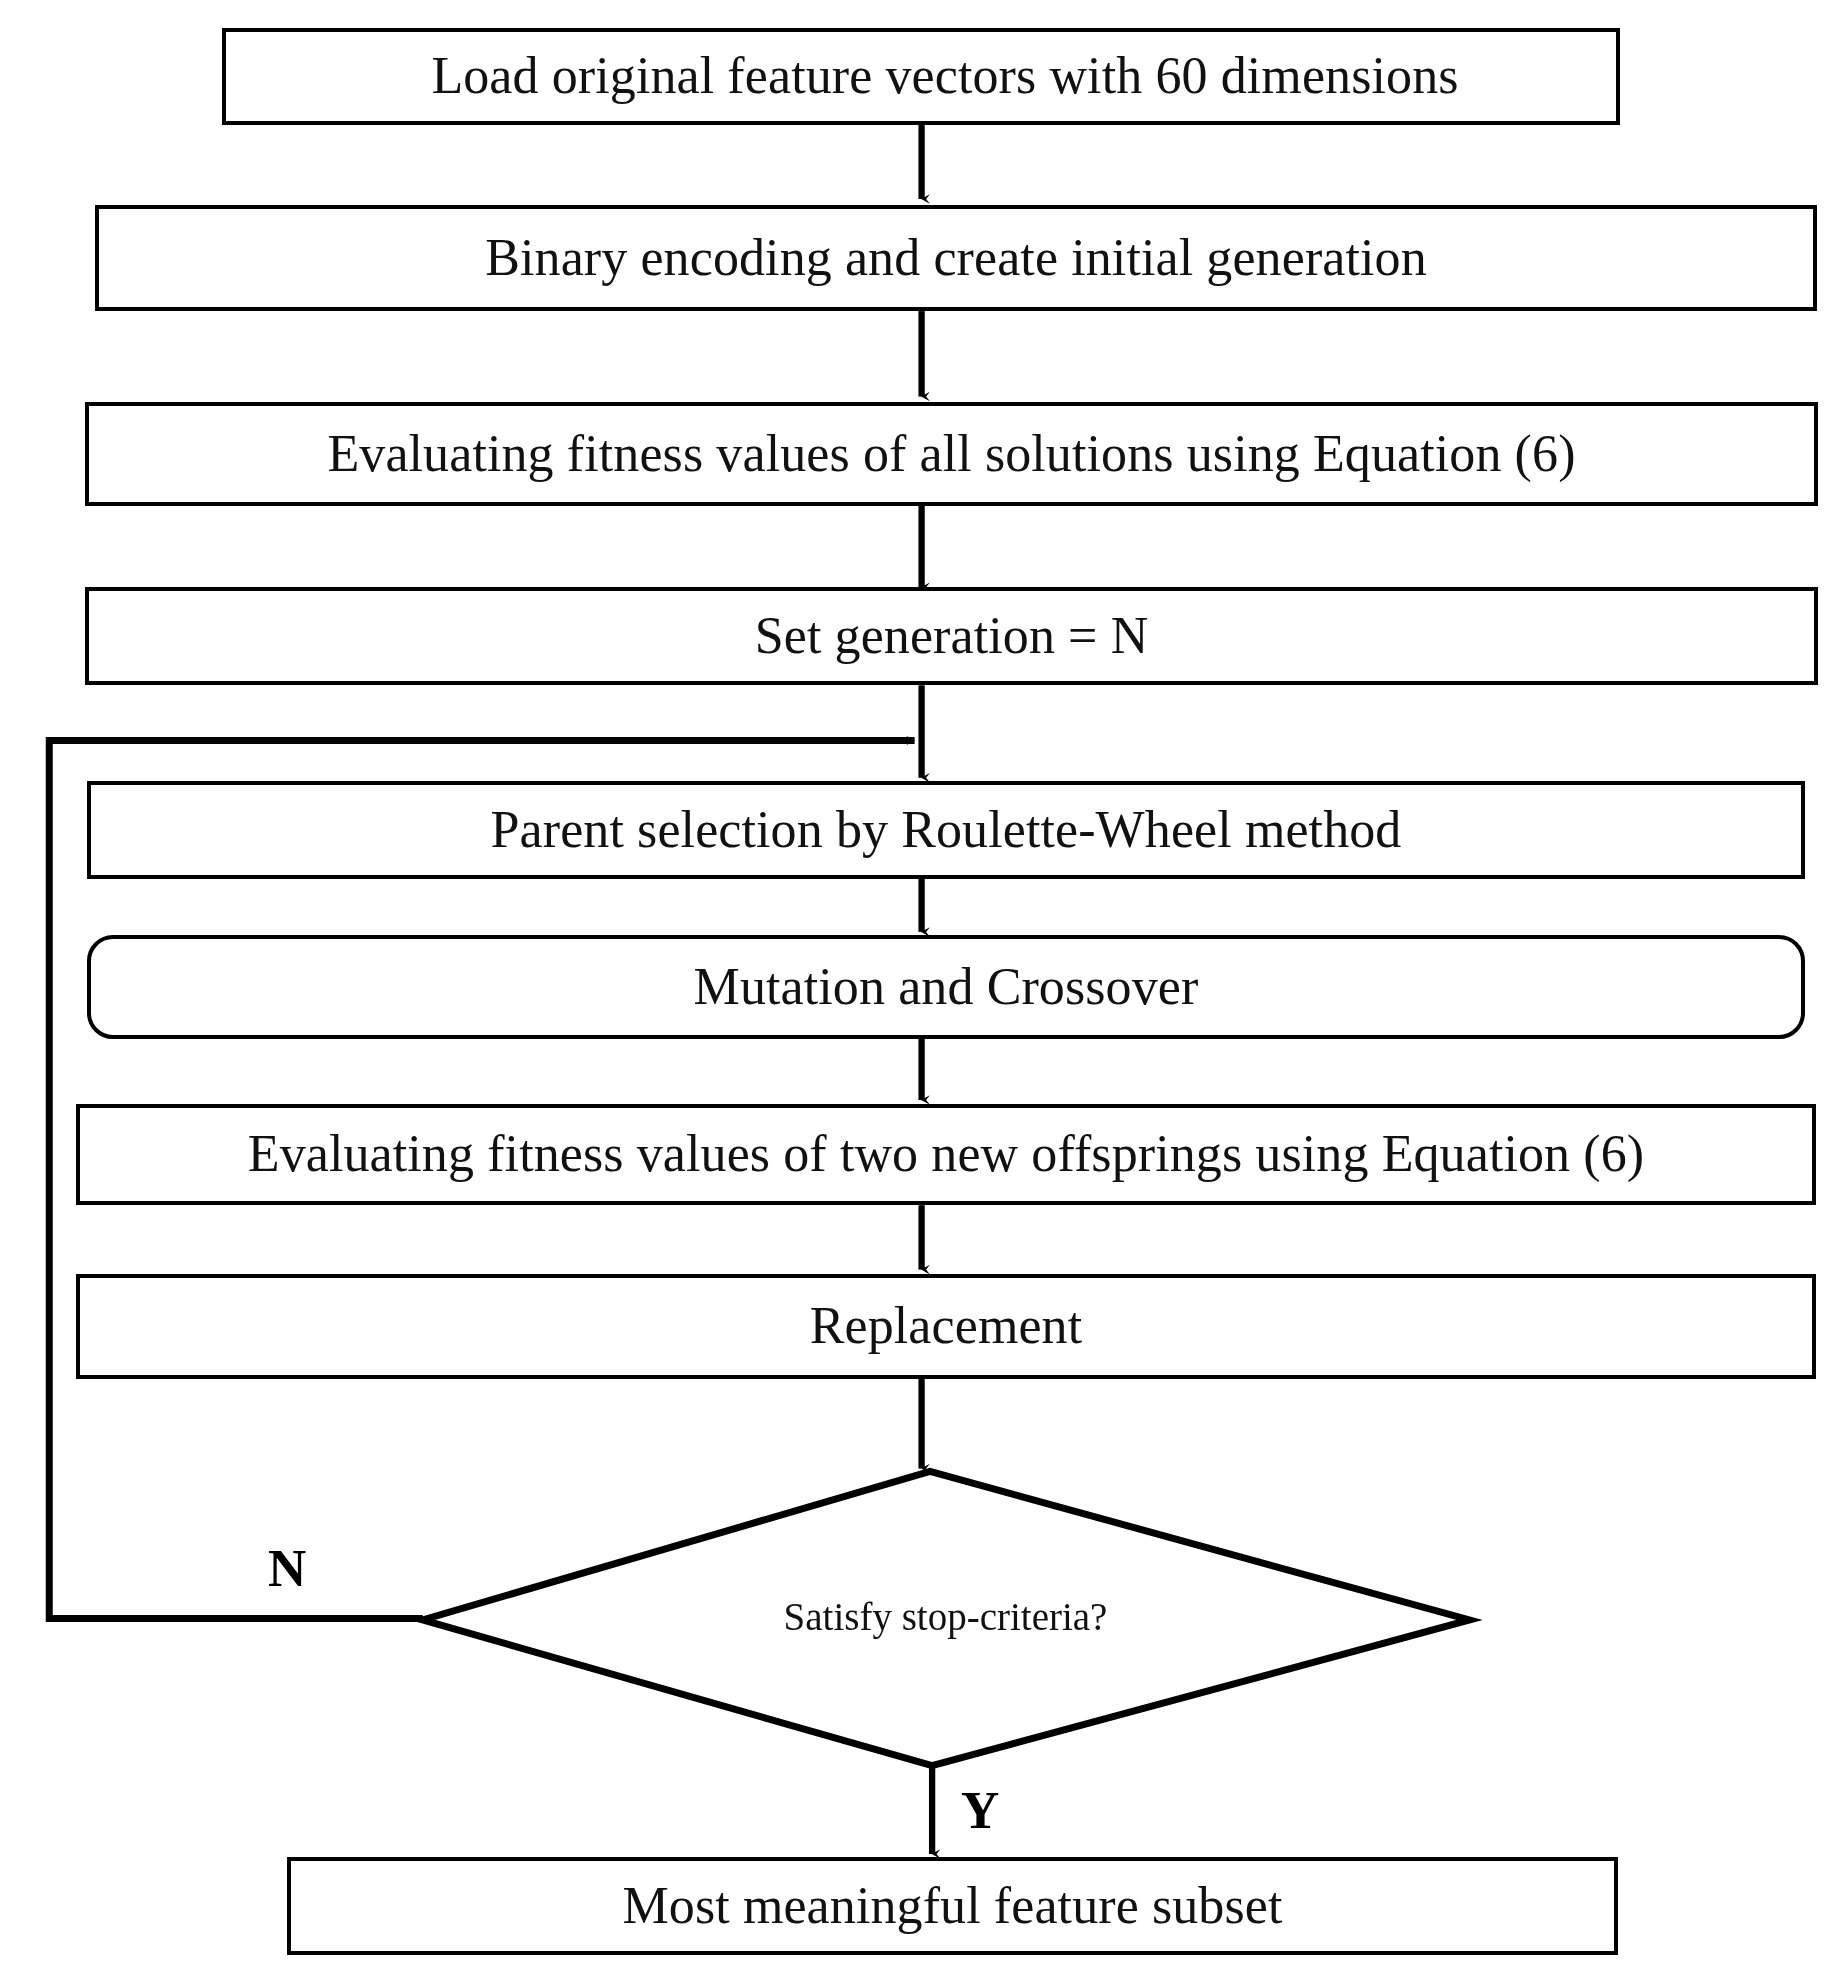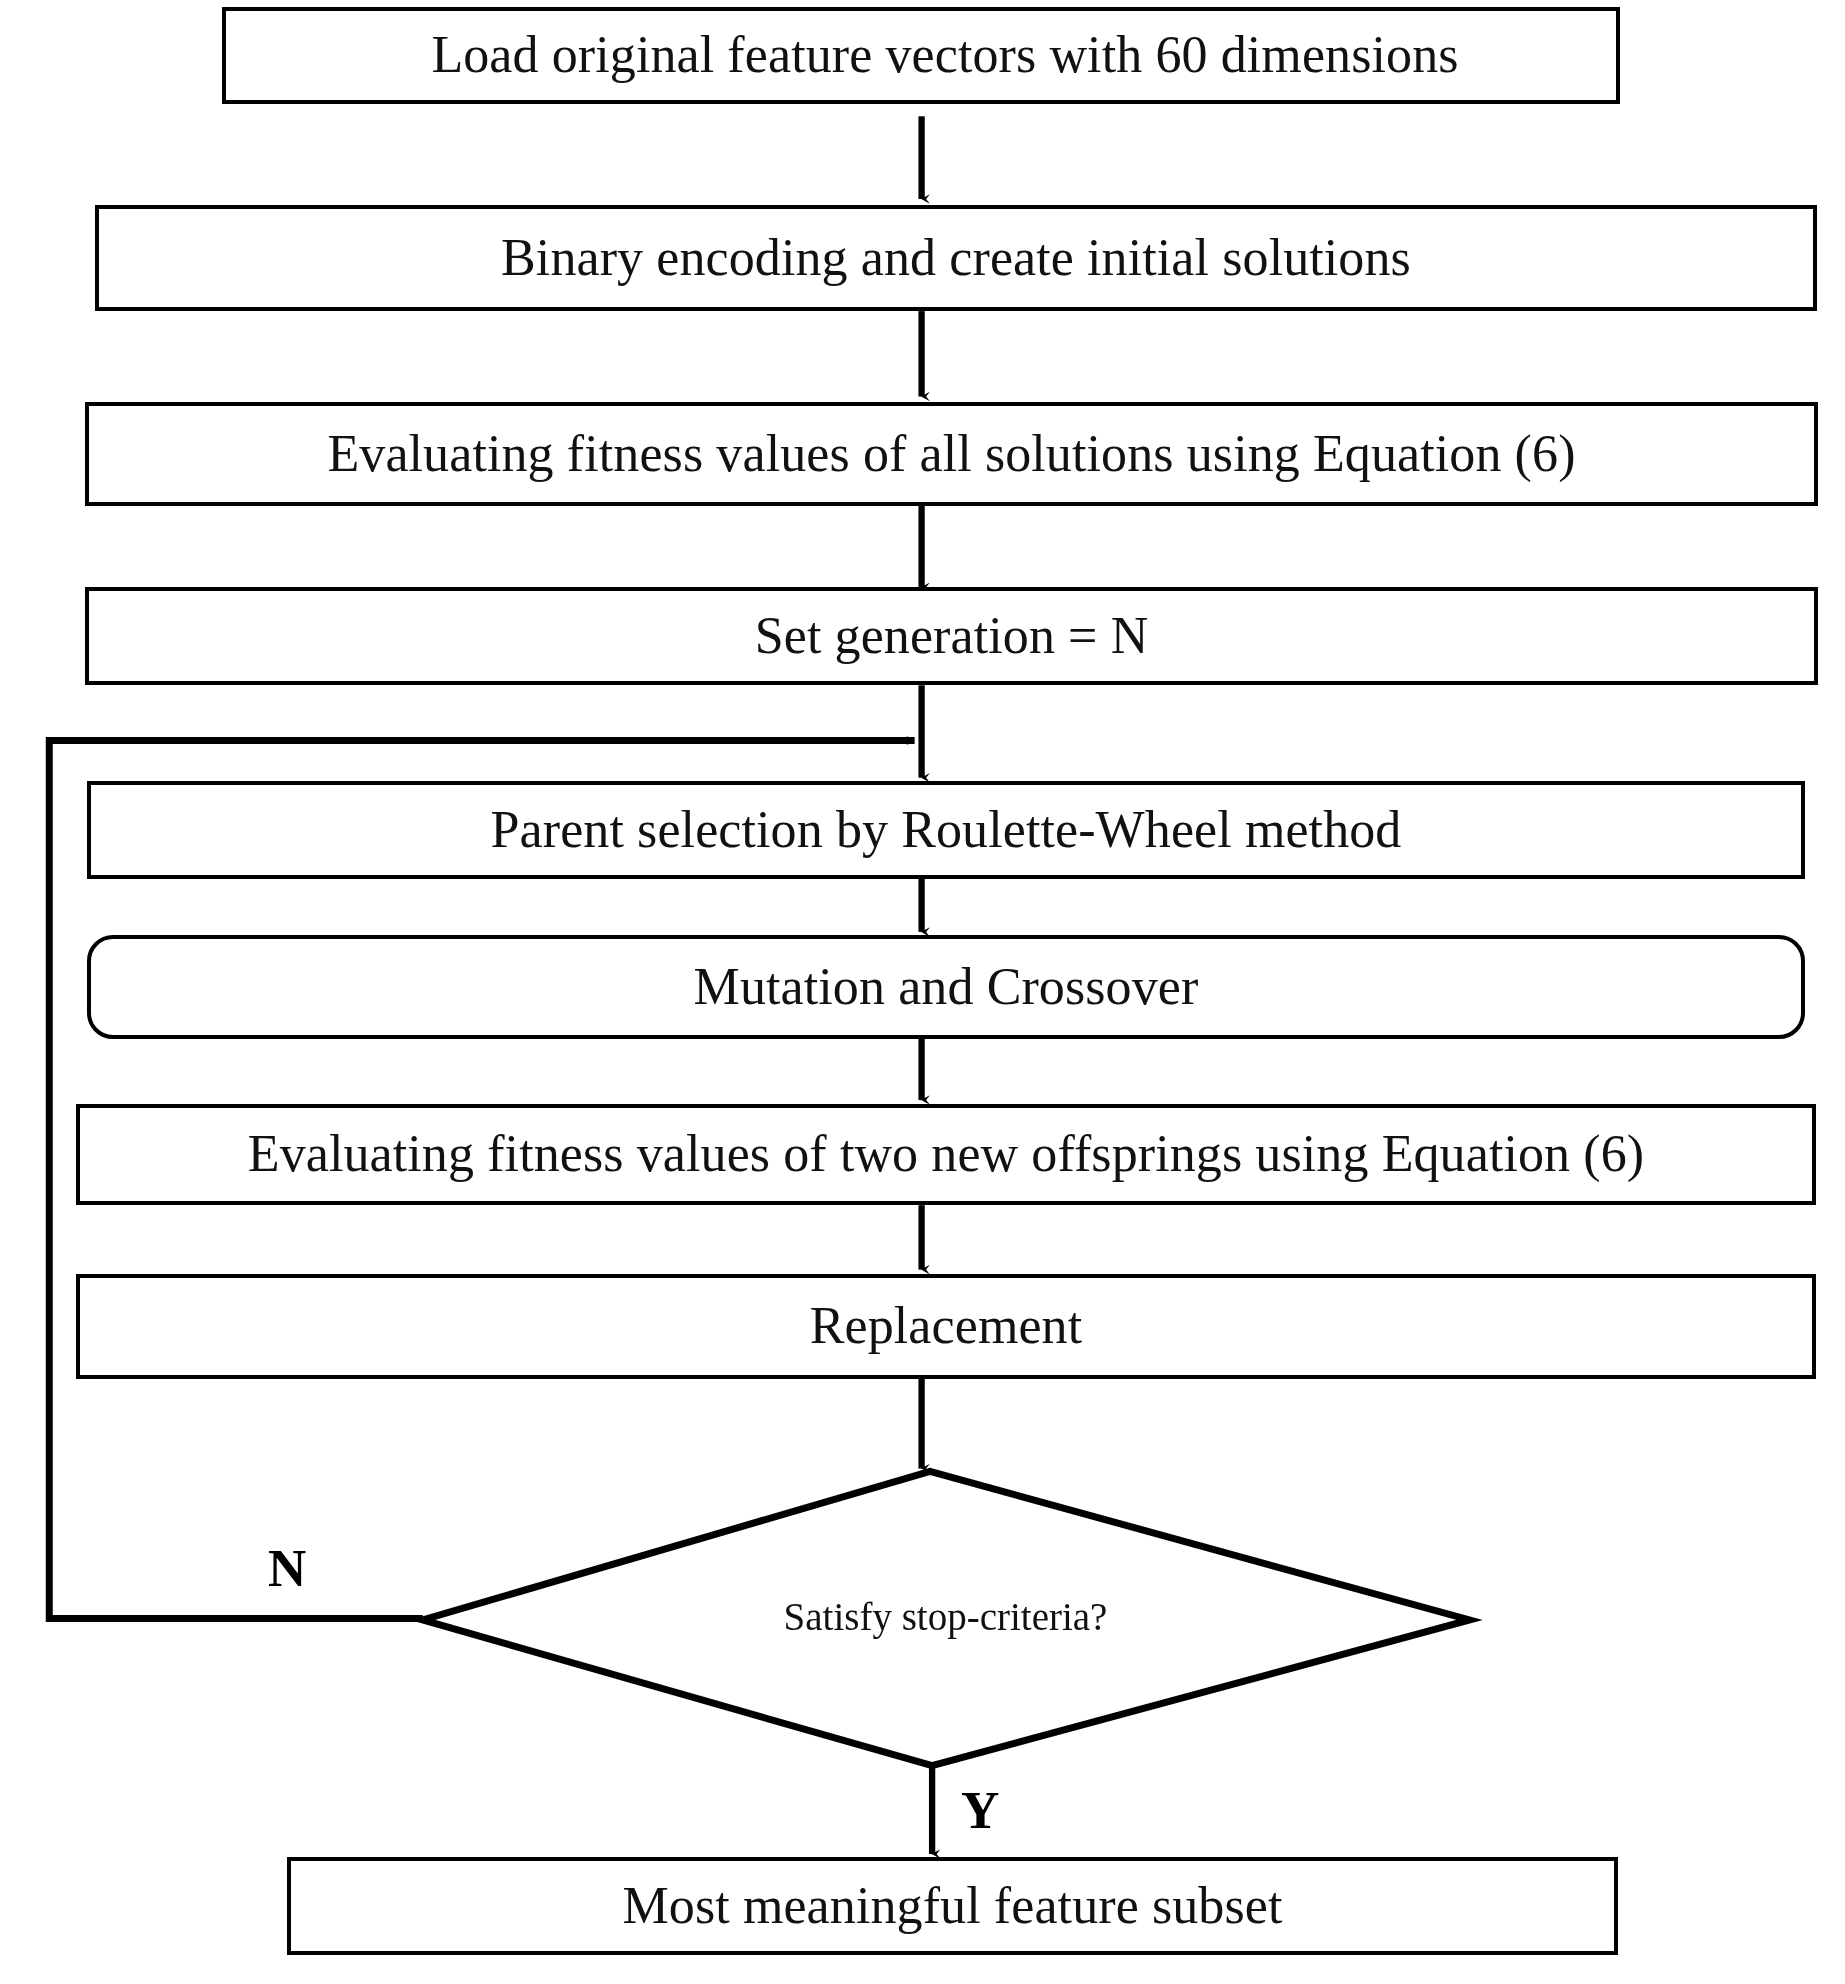--- a/index.html
+++ b/index.html
@@ -94,26 +94,26 @@
       <line x1="1315" y1="1968" x2="1315" y2="2096" marker-end="url(#arrowhead-down)"></line>
 
       <line x1="1330" y1="2520" x2="1330" y2="2646" marker-end="url(#arrowhead-down)"></line>
 
       <path d="M 1327 2100 L 2097 2312 L 1330 2520 L 603 2312 Z" stroke-width="10"></path>
 
       <path d="M 603 2310 L 70 2310 L 70 1057 L 1305 1057" stroke-width="10" marker-end="url(#arrowhead-right)"></path>
     </g>
   </svg>
 
-  <div class="node-box" style="left:222px; top:7px; width:1398px; height:97px;padding-left:48px;">
+  <div class="node-box" style="left:222px; top:28px; width:1398px; height:97px;padding-left:48px;">
     <span class="node-label">Load original feature vectors with 60 dimensions</span>
   </div>
 
   <div class="node-box" style="left:95px; top:205px; width:1722px; height:106px;">
-    <span class="node-label">Binary encoding and create initial solutions</span>
+    <span class="node-label">Binary encoding and create initial generation</span>
   </div>
 
   <div class="node-box" style="left:85px; top:402px; width:1733px; height:104px;">
     <span class="node-label">Evaluating fitness values of all solutions using Equation (6)</span>
   </div>
 
   <div class="node-box" style="left:85px; top:587px; width:1733px; height:98px;">
     <span class="node-label">Set generation = N</span>
   </div>
 

